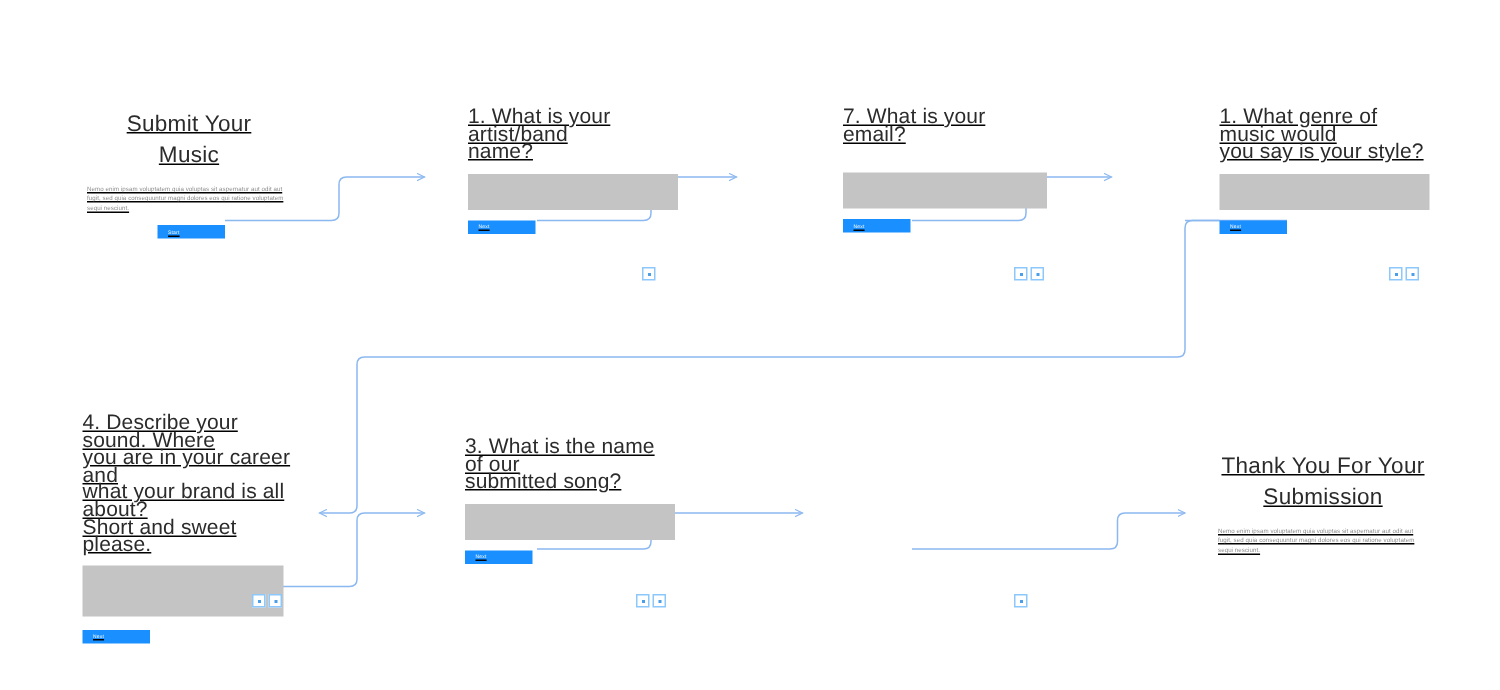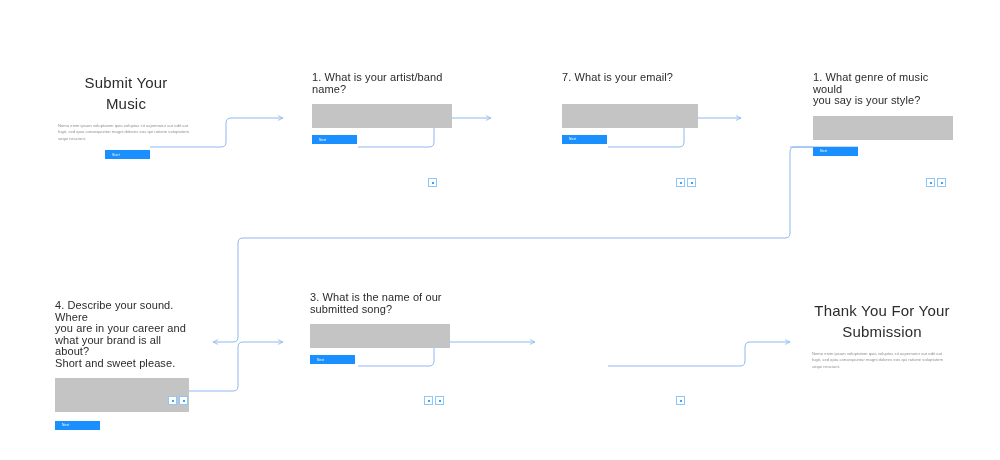--- a/index.html
+++ b/index.html
@@ -6,21 +6,21 @@
   body{
     width:1000px;height:460px;
     background:#ffffff;
     font-family:"Liberation Sans", sans-serif;
     overflow:hidden;
     position:relative;
   }
   #canvas{position:absolute;inset:0;width:1000px;height:460px;}
   #wires{position:absolute;left:0;top:0;width:1000px;height:460px;pointer-events:none;}
 
-  .node{position:absolute;}
+  .node{position:absolute;text-decoration:underline;}
 
   
   .hero-title{
     font-size:15px;
     line-height:21px;
     color:#2b2b2b;
     text-align:center;
     font-weight:400;
     letter-spacing:.2px;
     white-space:pre-line;
@@ -29,21 +29,21 @@
     margin-top:9px;
     font-size:4.1px;
     line-height:6.4px;
     color:#8d8d8d;
     text-align:left;
     letter-spacing:.05px;
   }
 
   
   .q-text{
-    font-size:11px;
+    font-size:14px;
     line-height:11.6px;
     color:#2b2b2b;
     letter-spacing:.1px;
     white-space:pre-line;
   }
   .field{
     background:#c4c4c4;
     margin-top:9px;
   }
   .btn{
@@ -147,21 +147,21 @@
   </div>
   <div class="chips" style="left:926px;top:178px;">
     <div class="chip">
         <i></i>
       </div>
     <div class="chip">
         <i></i>
       </div>
   </div>
 
-  <div class="node" style="left:55px;top:300px;width:140px;">
+  <div class="node" style="left:55px;top:276px;width:140px;">
     <div class="q-text">4. Describe your sound. Where
 you are in your career and
 what your brand is all about?
 Short and sweet please.</div>
     <div class="field" style="height:34px;width:134px;margin-top:8px;"></div>
     <div class="btn" style="margin-top:9px;">Next</div>
   </div>
   <div class="chips" style="left:168px;top:396px;">
     <div class="chip">
         <i></i>

